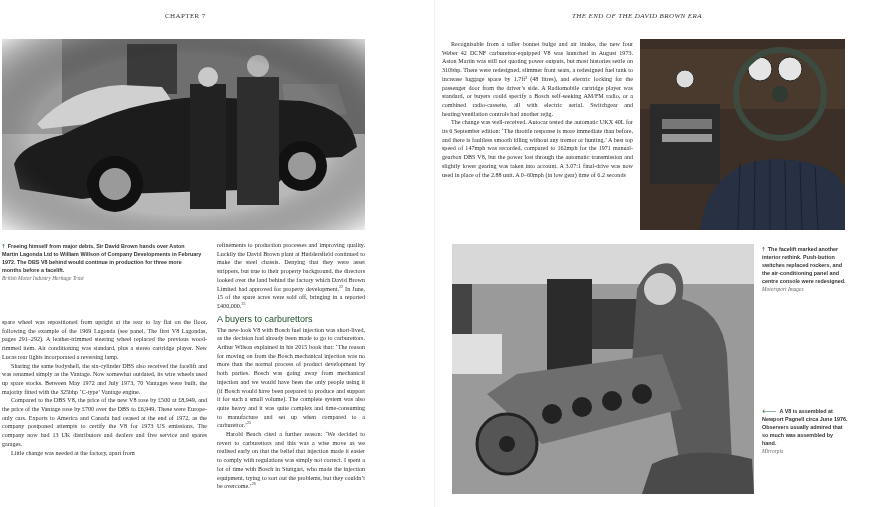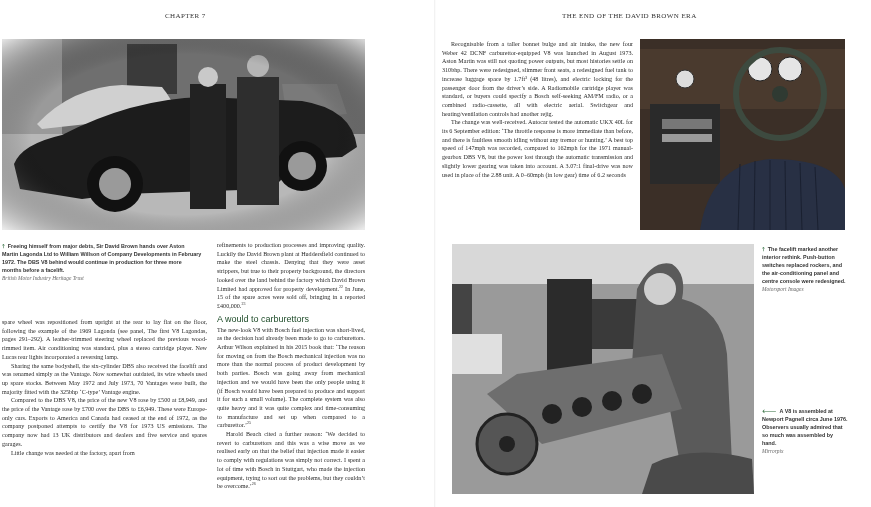--- a/index.html
+++ b/index.html
@@ -63,28 +63,28 @@
 
   <div class="col" style="left:2px; top:318px; width:205px;">
     <p>spare wheel was repositioned from upright at the rear to lay flat on the floor, following the example of the 1969 Lagonda (see panel, The first V8 Lagondas, pages 291–292). A leather-trimmed steering wheel replaced the previous wood-rimmed item. Air conditioning was standard, plus a stereo cartridge player. New Lucas rear lights incorporated a reversing lamp.</p>
     <p class="ind">Sharing the same bodyshell, the six-cylinder DBS also received the facelift and was renamed simply as the Vantage. Now somewhat outdated, its wire wheels used up spare stocks. Between May 1972 and July 1973, 70 Vantages were built, the majority fitted with the 325bhp ‘C-type’ Vantage engine.</p>
     <p class="ind">Compared to the DBS V8, the price of the new V8 rose by £500 at £8,949, and the price of the Vantage rose by £700 over the DBS to £6,949. These were Europe-only cars. Exports to America and Canada had ceased at the end of 1972, as the company postponed attempts to certify the V8 for 1973 US emissions. The company now had 13 UK distributors and dealers and five service and spares garages.</p>
     <p class="ind">Little change was needed at the factory, apart from</p>
   </div>
 
   <div class="col" style="left:217px; top:241px; width:148px;">
     <p><span>refinements to production processes and improving quality. Luckily the David Brown plant at Huddersfield continued to make the steel chassis. Denying that they were asset strippers, but true to their property background, the directors looked over the land behind the factory which David Brown Limited had approved for property development.</span><sup>22</sup><span> In June, 15 of the spare acres were sold off, bringing in a reported £400,000.</span><sup>23</sup></p>
-    <h3>A would to carburettors</h3>
+    <h3>A buyers to carburettors</h3>
     <p><span>The new-look V8 with Bosch fuel injection was short-lived, as the decision had already been made to go to carburettors. Arthur Wilson explained in his 2015 book that: ‘The reason for moving on from the Bosch mechanical injection was no more than the normal process of product development by both parties. Bosch was going away from mechanical injection and we would have been the only people using it (if Bosch would have been prepared to produce and support it for such a small volume). The complete system was also quite heavy and it was quite complex and time-consuming to manufacture and set up when compared to a carburettor.’</span><sup>25</sup></p>
     <p class="ind"><span>Harold Beach cited a further reason: ‘We decided to revert to carburettors and this was a wise move as we realised early on that the belief that injection made it easier to comply with regulations was simply not correct. I spent a lot of time with Bosch in Stuttgart, who made the injection equipment, trying to sort out the problems, but they couldn’t be overcome.’</span><sup>26</sup></p>
   </div>
 </div>
 
 <div class="page right">
-  <div class="running-head" style="left:126px;">THE END OF THE DAVID BROWN ERA</div>
+  <div class="running-head" style="left:136px;font-style:italic;">THE END OF THE DAVID BROWN ERA</div>
 
   <div class="col" style="left:6px; top:40px; width:191px;">
     <p class="ind">Recognisable from a taller bonnet bulge and air intake, the new four Weber 42 DCNF carburettor-equipped V8 was launched in August 1973. Aston Martin was still not quoting power outputs, but most histories settle on 310bhp. There were redesigned, slimmer front seats, a redesigned fuel tank to increase luggage space by 1.7ft³ (48 litres), and electric locking for the passenger door from the driver’s side. A Radiomobile cartridge player was standard, or buyers could specify a Bosch self-seeking AM/FM radio, or a combined radio-cassette, all with electric aerial. Switchgear and heating/ventilation controls had another rejig.</p>
     <p class="ind">The change was well-received. Autocar tested the automatic UKX 40L for its 6 September edition: ‘The throttle response is more immediate than before, and there is faultless smooth idling without any tremor or hunting.’ A best top speed of 147mph was recorded, compared to 162mph for the 1971 manual-gearbox DBS V8, but the power lost through the automatic transmission and slightly lower gearing was taken into account. A 3.07:1 final-drive was now used in place of the 2.88 unit. A 0–60mph (in low gear) time of 6.2 seconds</p>
   </div>
 
   <div class="photo" style="left:204px; top:39px; width:205px; height:191px;">
     <svg width="205" height="191" viewBox="0 0 205 191">
       <rect width="205" height="191" fill="#3b2f27"></rect>
       <rect x="0" y="10" width="205" height="60" fill="#4a3a2e"></rect>

